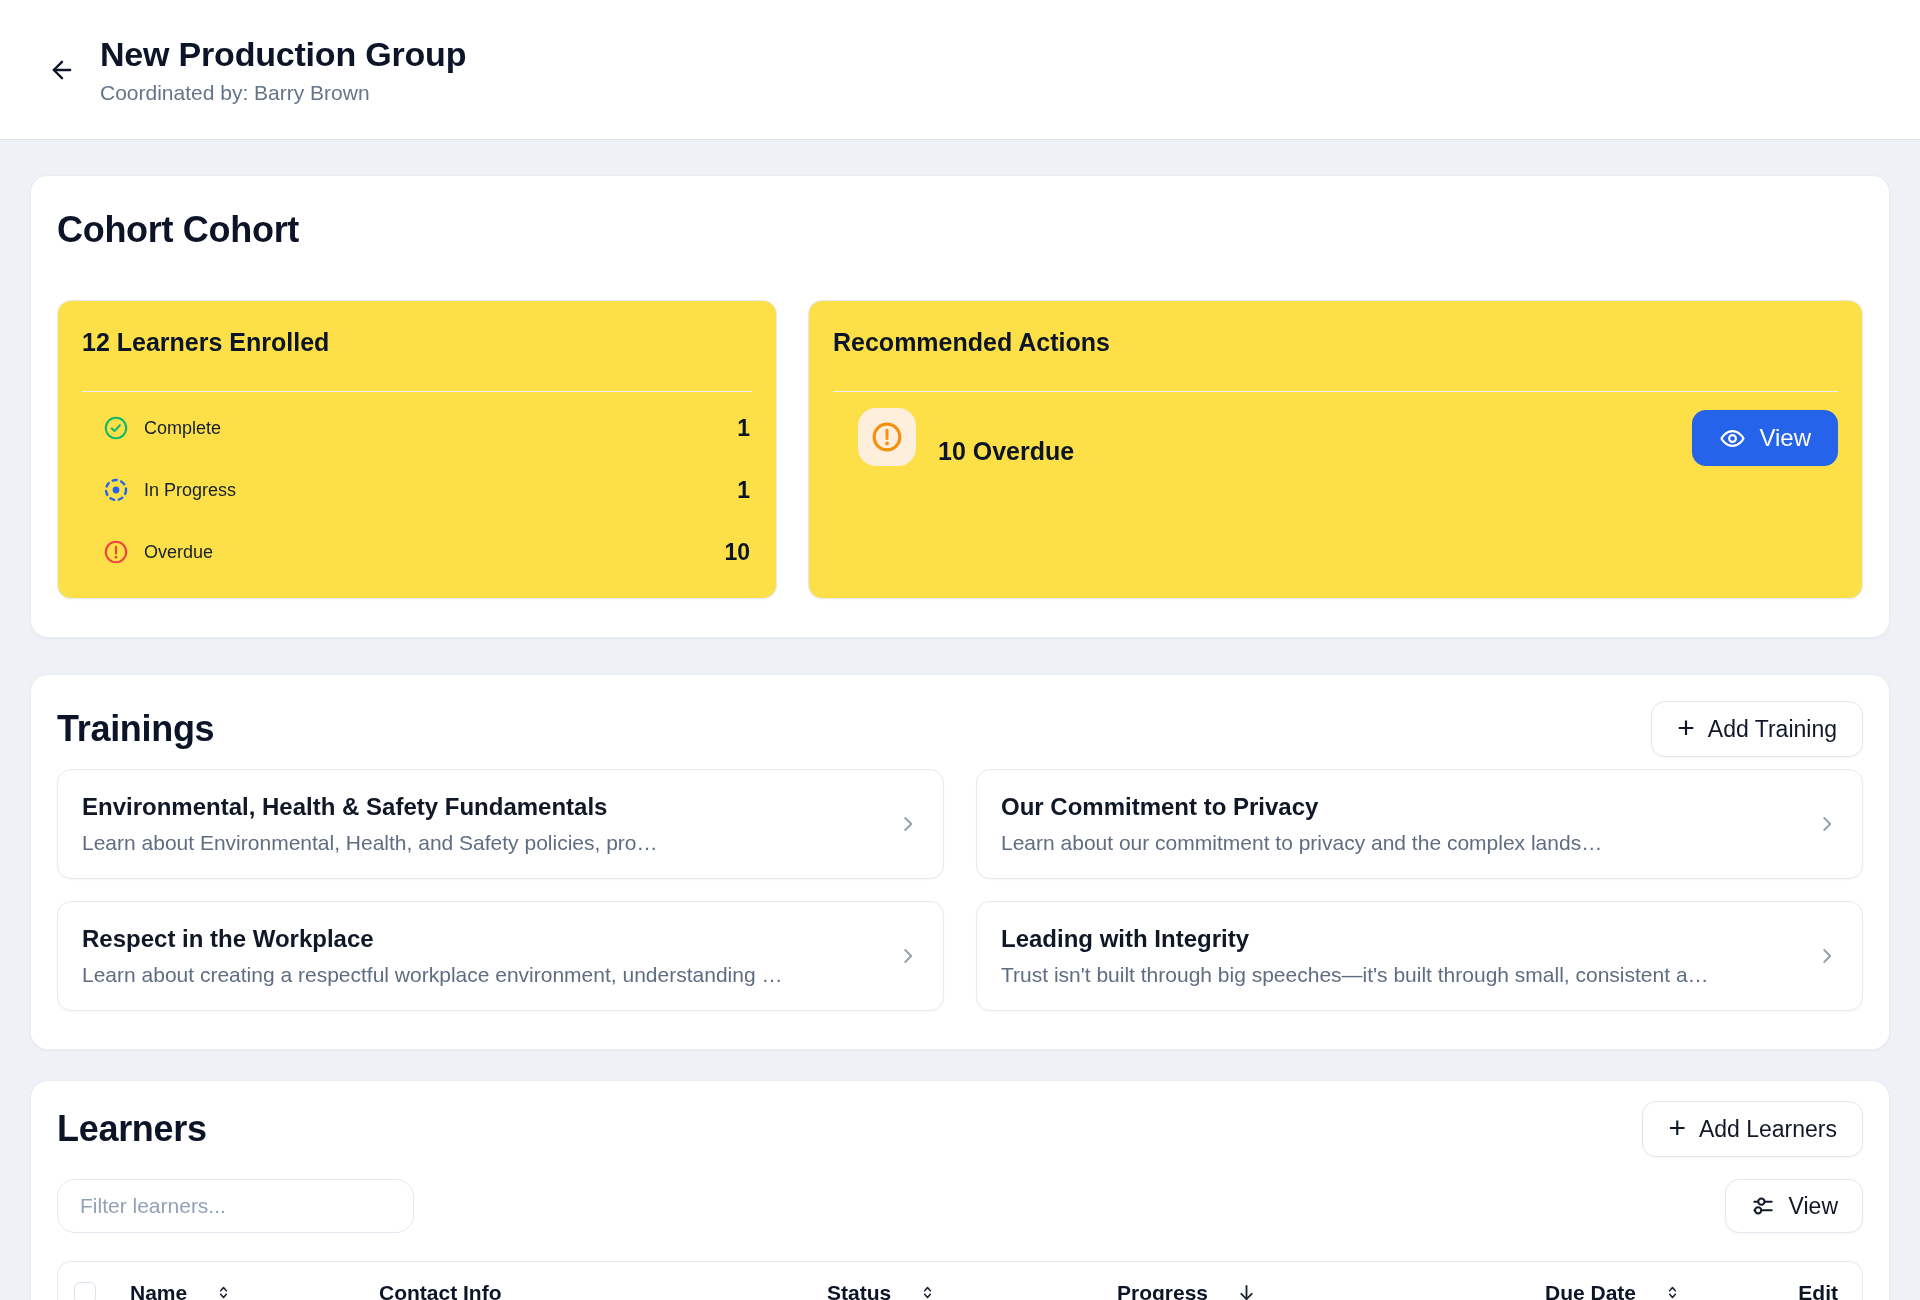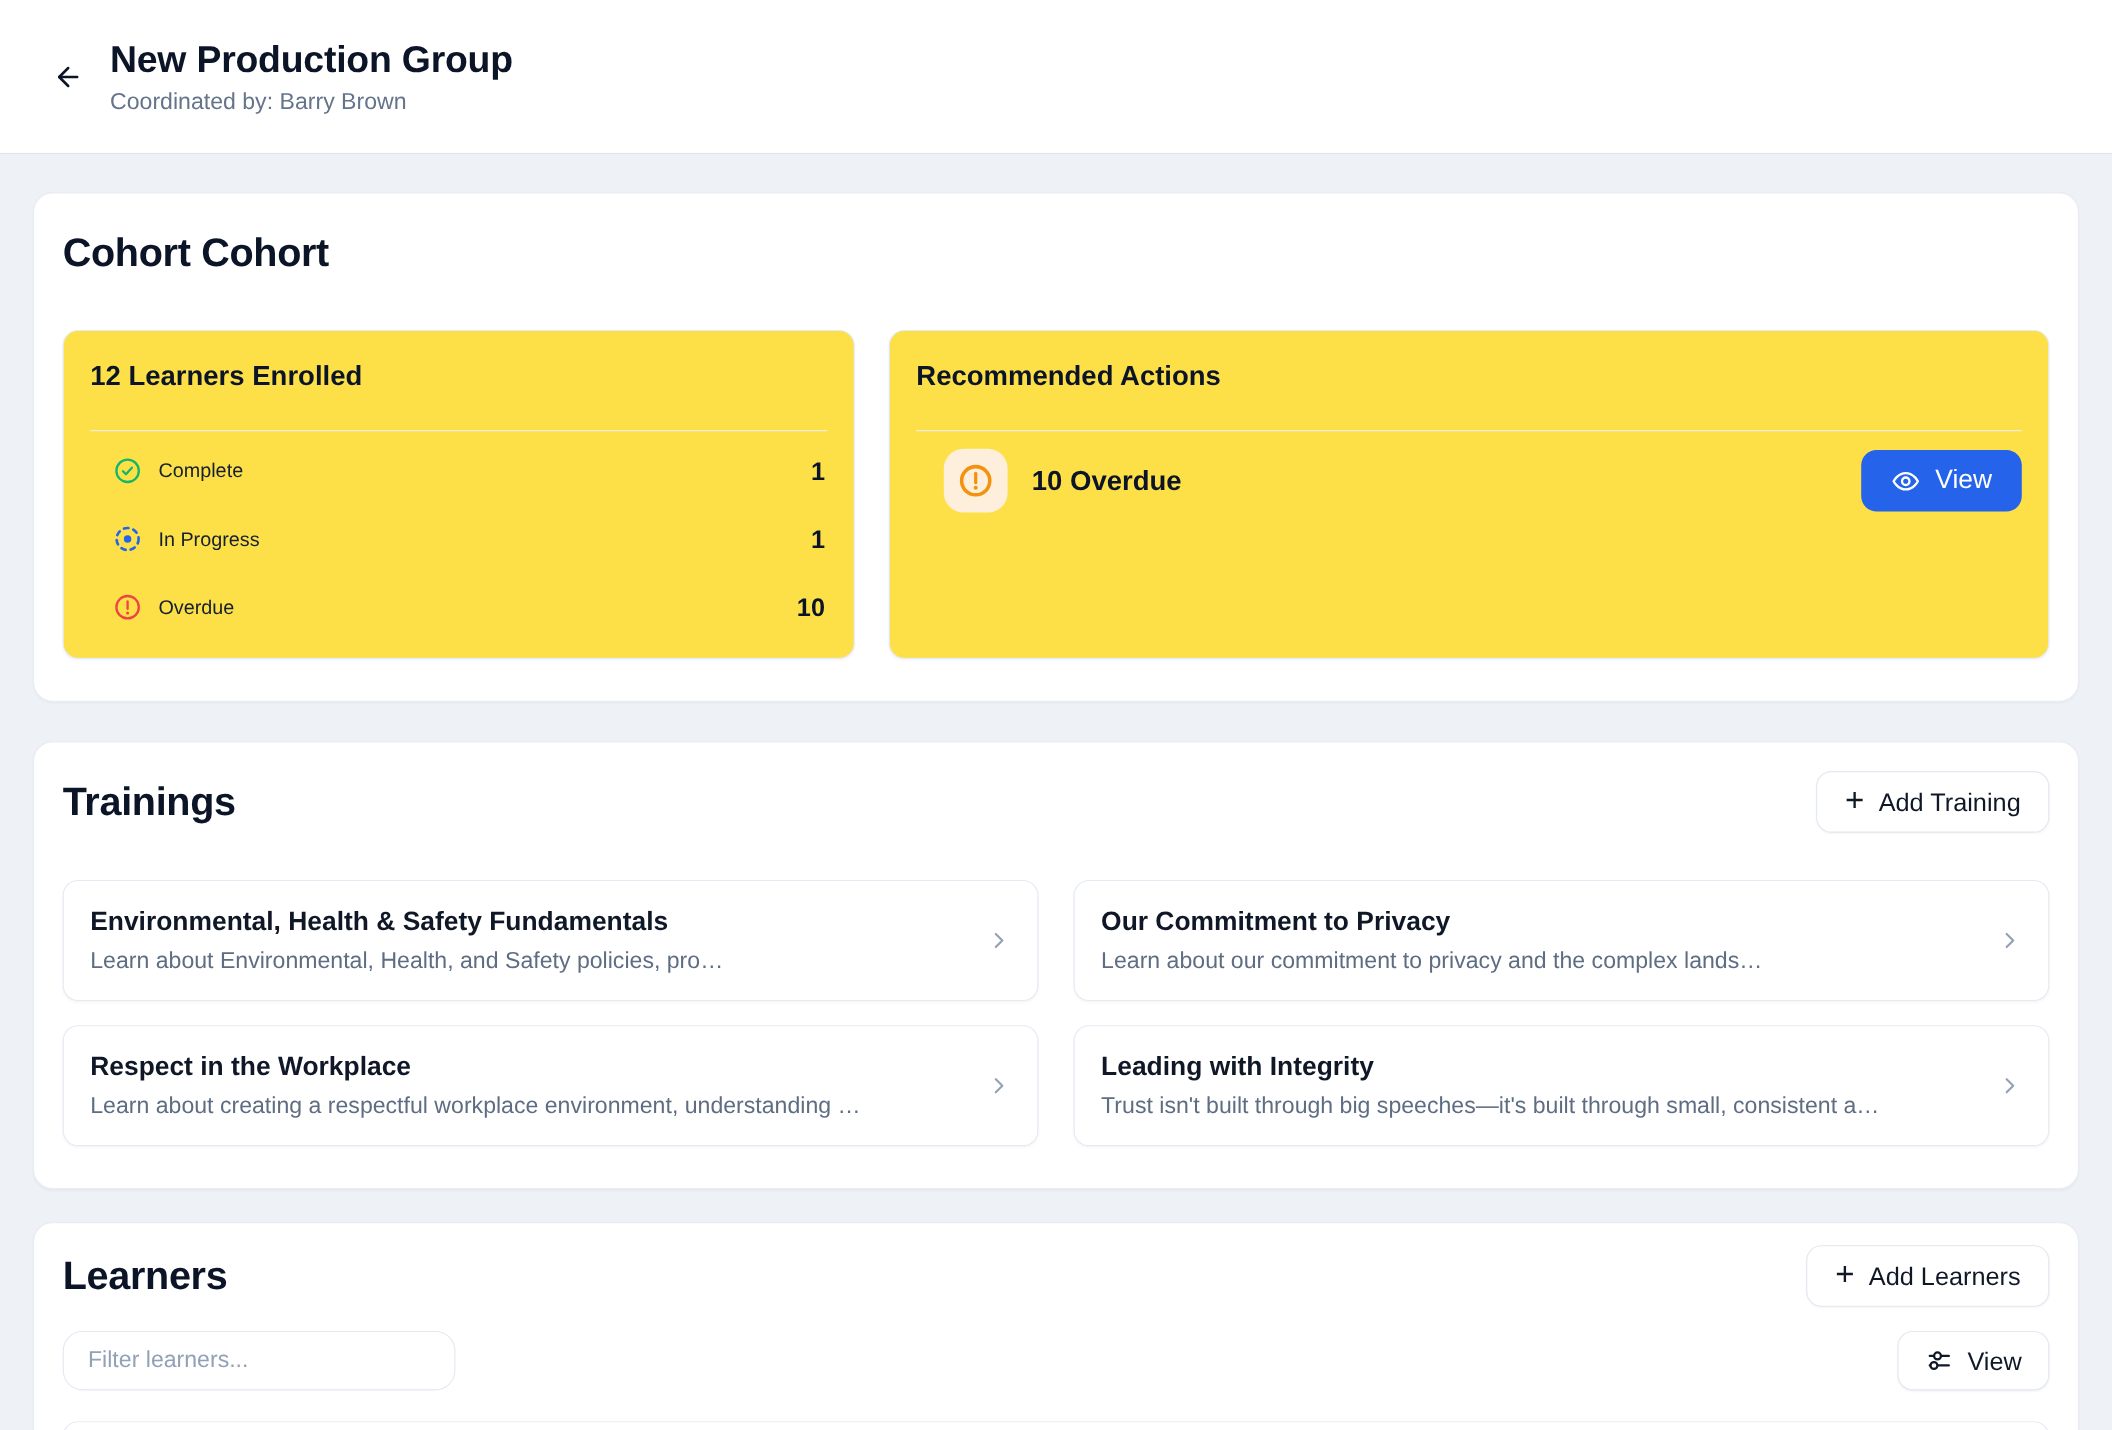--- a/index.html
+++ b/index.html
@@ -43,40 +43,40 @@
     box-shadow:0 1px 2px rgba(15,23,42,.03);
   }
   .inner-card h3{margin:0 0 34px 0;font-size:25px;line-height:30px;font-weight:700;color:#0c1527;}
   .inner-divider{height:1px;background:#eceff5;}
   .enrolled-card{width:720px;flex:0 0 720px;}
   .reco-card{flex:1;}
   .status-row{display:flex;align-items:center;height:52px;margin-top:10px;}
   .status-row .s-icon{width:24px;height:24px;flex:0 0 24px;margin-left:22px;display:flex;}
   .status-row .s-label{margin-left:16px;font-size:18px;color:#15202f;}
   .status-row .s-value{margin-left:auto;margin-right:2px;font-size:23px;font-weight:700;color:#0c1527;}
-  .reco-row{display:flex;align-items:center;margin-top:16px;padding-left:25px;}
+  .reco-row{display:flex;align-items:flex-end;margin-top:16px;padding-left:25px;}
   .reco-badge{
     width:58px;height:58px;border-radius:18px;background:var(--warning-badge-bg,#fdefdc);
     display:flex;align-items:center;justify-content:center;
   }
   .reco-label{margin-left:22px;font-size:25px;font-weight:700;color:#0c1527;}
   .btn-primary{
     margin-left:auto;height:56px;padding:0 27px;border:none;border-radius:14px;cursor:pointer;
     background:var(--accent-blue,#2563eb);color:#fff;font-size:24px;font-weight:500;
     display:flex;align-items:center;gap:13px;font-family:inherit;
   }
   
   .head-row{display:flex;align-items:center;justify-content:space-between;height:56px;}
   .btn-outline{
     height:56px;padding:0 25px;border:1px solid #e2e8f0;border-radius:14px;background:#fff;cursor:pointer;
     display:flex;align-items:center;gap:13px;font-size:23px;color:#101828;font-family:inherit;
     box-shadow:0 1px 2px rgba(15,23,42,.04);
   }
   .plus{font-size:30px;font-weight:400;line-height:1;color:#101828;margin-top:-3px;}
-  .training-grid{display:grid;grid-template-columns:1fr 1fr;gap:22px 32px;margin-top:43px;}
+  .training-grid{display:grid;grid-template-columns:1fr 1fr;gap:22px 32px;margin-top:12px;}
   .training-card{
     position:relative;border:1px solid #e4eaf2;border-radius:14px;background:#fff;
     padding:22px 70px 22px 24px;cursor:pointer;box-shadow:0 1px 2px rgba(15,23,42,.03);
   }
   .training-card .t-title{font-size:24px;font-weight:700;color:#101828;line-height:30px;margin-bottom:8px;white-space:nowrap;overflow:hidden;}
   .training-card .t-desc{font-size:21px;color:#5f6d83;line-height:26px;white-space:nowrap;overflow:hidden;}
   .t-chevron{position:absolute;right:24px;top:50%;transform:translateY(-50%);display:flex;}
   
   .learners-card{padding-top:20px;padding-bottom:40px;}
   .toolbar{display:flex;align-items:center;justify-content:space-between;margin-top:22px;}

